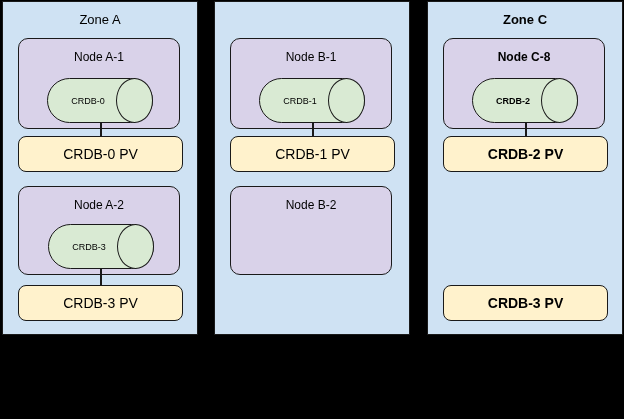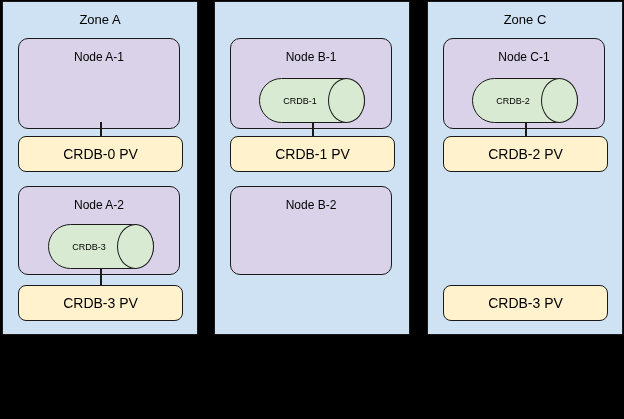--- a/index.html
+++ b/index.html
@@ -78,20 +78,25 @@
 <body>
 
 <div class="canvas">
 
   <div class="zone" style="left:2px;">
     <div class="zone-title">Zone A</div>
 
     <div class="node node-1">
       <div class="node-title">Node A-1</div>
     </div>
+    <div class="cylinder cyl-in-node1">
+      <div class="cyl-body"></div>
+      <div class="cyl-cap"></div>
+      <div class="cyl-label">CRDB-0</div>
+    </div>
     <div class="connector conn-1"></div>
     <div class="pv pv-1">
       <span>CRDB-0 PV</span>
     </div>
 
     <div class="node node-2">
       <div class="node-title">Node A-2</div>
     </div>
     <div class="cylinder cyl-in-node2">
       <div class="cyl-body"></div>
@@ -117,25 +122,25 @@
     <div class="connector conn-1"></div>
     <div class="pv pv-1">
       <span>CRDB-1 PV</span>
     </div>
 
     <div class="node node-2">
       <div class="node-title">Node B-2</div>
     </div>
   </div>
 
-  <div class="zone" style="left:427px;">
+  <div class="zone" style="left:427px;font-weight:bold;">
     <div class="zone-title">Zone C</div>
 
     <div class="node node-1">
-      <div class="node-title">Node C-1</div>
+      <div class="node-title">Node C-8</div>
     </div>
     <div class="cylinder cyl-in-node1">
       <div class="cyl-body"></div>
       <div class="cyl-cap"></div>
       <div class="cyl-label">CRDB-2</div>
     </div>
     <div class="connector conn-1"></div>
     <div class="pv pv-1">
       <span>CRDB-2 PV</span>
     </div>

